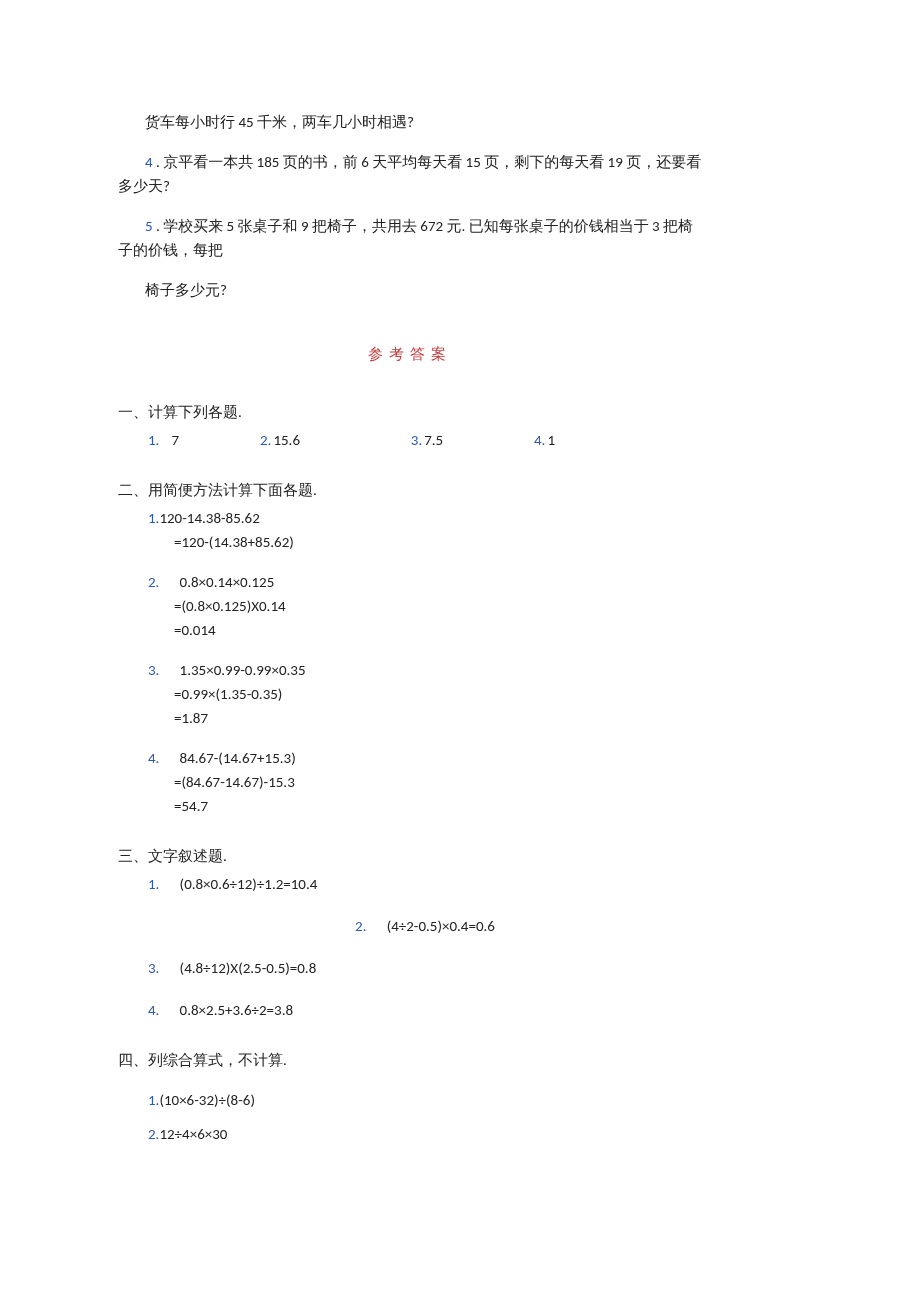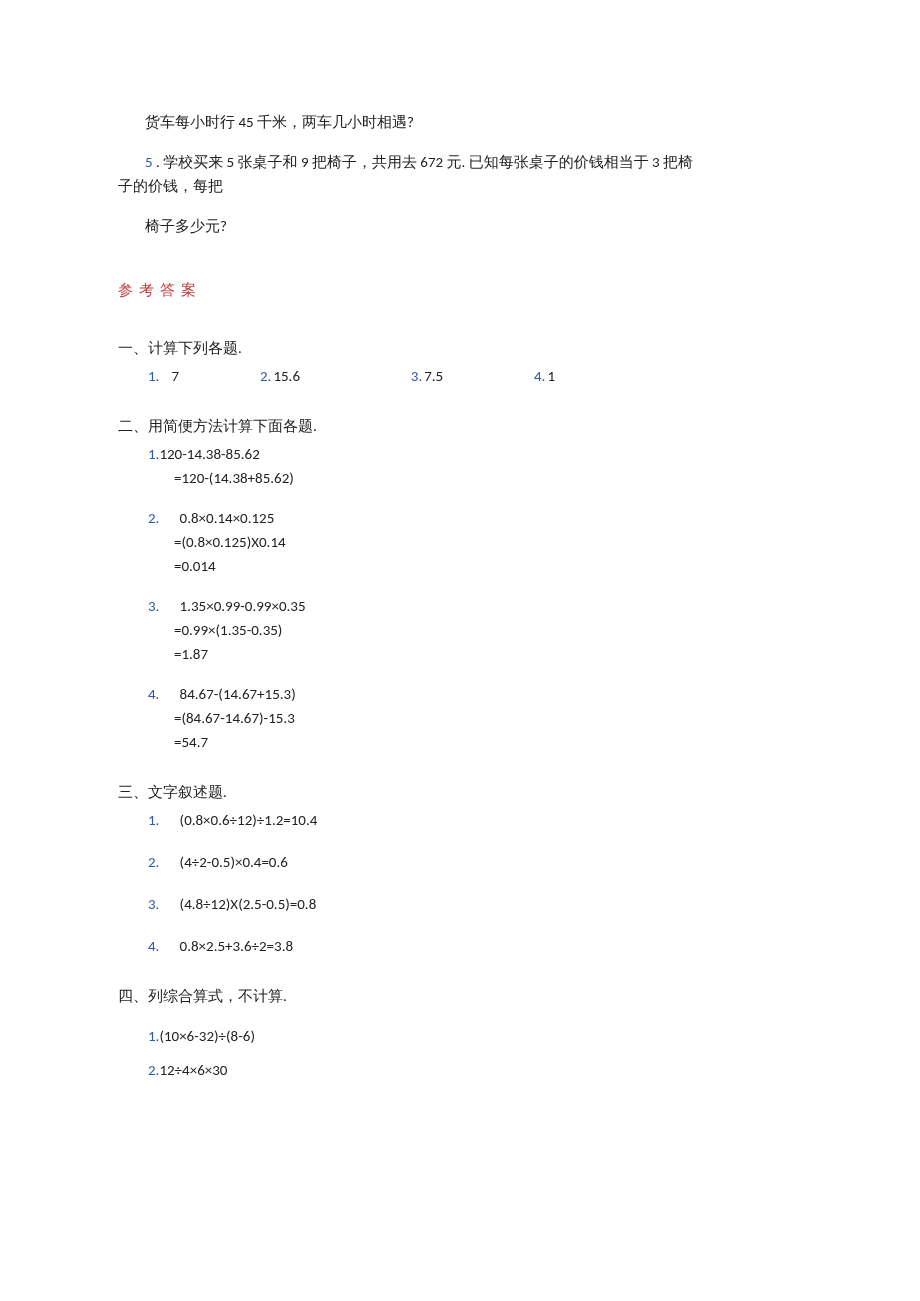--- a/index.html
+++ b/index.html
@@ -26,21 +26,21 @@
     margin-bottom: 16px;
   }
   .q-line.indent-start {
     padding-left: 0;
     text-indent: 27px;
   }
   .num-blue {
     color: #2e5aac;
   }
   .answers-title {
-    text-align: left;
+    text-align: center;
     color: #c04040;
     margin-top: 40px;
     margin-bottom: 34px;
     letter-spacing: 6px;
   }
   .section-head {
     margin-top: 10px;
     margin-bottom: 4px;
   }
   .ans-row {
@@ -76,20 +76,23 @@
     margin-top: 26px;
   }
 </style>
 </head>
 <body>
 
 <div class="page">
 
   <div class="q-line">货车每小时行 45 千米，两车几小时相遇?</div>
 
+  <div class="q-line indent-start">
+    <span class="num-blue">4</span><span> . 京平看一本共 185 页的书，前 6 天平均每天看 15 页，剩下的每天看 19 页，还要看多少天?</span>
+  </div>
 
   <div>
     <div class="q-line indent-start">
       <span class="num-blue">5</span><span> . 学校买来 5 张桌子和 9 把椅子，共用去 672 元. 已知每张桌子的价钱相当于 3 把椅子的价钱，每把</span>
     </div>
     <div class="q-line" style="padding-left:27px;">椅子多少元?</div>
   </div>
 
   <div class="answers-title">参考答案</div>
 
@@ -135,21 +138,21 @@
     </div>
     <div class="step-line">=(84.67-14.67)-15.3</div>
     <div class="step-line">=54.7</div>
   </div>
 
   <div class="section-head section-gap">三、文字叙述题.</div>
 
   <div class="step-first extra-space" style="margin-top:4px;">
     <span class="num">1.</span>&nbsp;&nbsp;&nbsp;<span>(0.8×0.6÷12)÷1.2=10.4</span>
   </div>
-  <div class="step-first extra-space" style="margin-top:18px;">
+  <div class="step-first extra-space" style="margin-top:18px;text-align:center;">
     <span class="num">2.</span>&nbsp;&nbsp;&nbsp;<span>(4÷2-0.5)×0.4=0.6</span>
   </div>
   <div class="step-first extra-space" style="margin-top:18px;">
     <span class="num">3.</span>&nbsp;&nbsp;&nbsp;<span>(4.8÷12)X(2.5-0.5)=0.8</span>
   </div>
   <div class="step-first extra-space" style="margin-top:18px;">
     <span class="num">4.</span>&nbsp;&nbsp;&nbsp;<span>0.8×2.5+3.6÷2=3.8</span>
   </div>
 
   <div class="section-head section-gap">四、列综合算式，不计算.</div>

